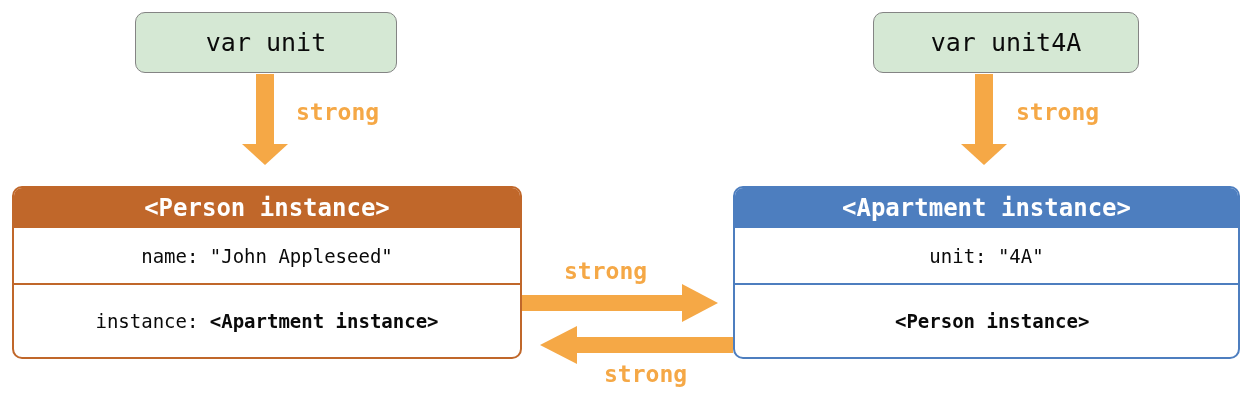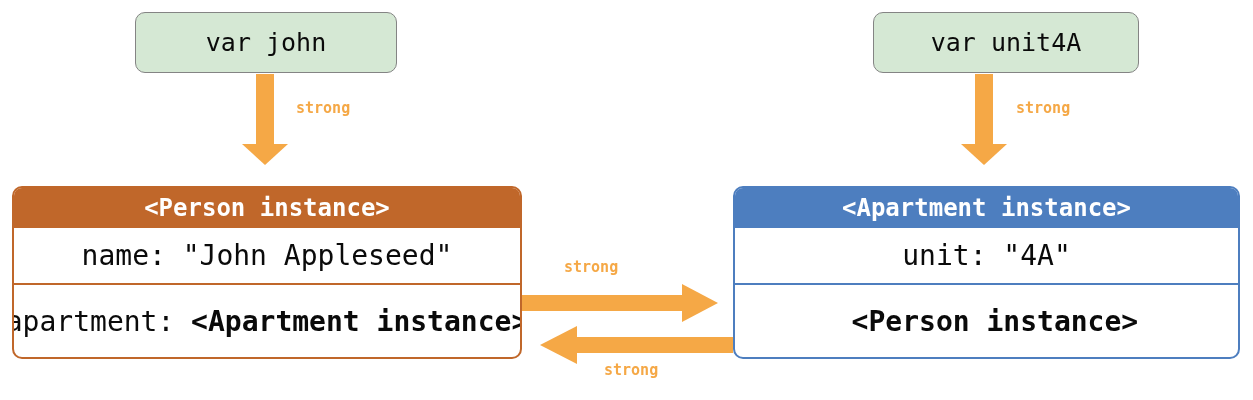--- a/index.html
+++ b/index.html
@@ -62,21 +62,21 @@
     font-weight: bold;
     font-size: 24px;
     color: var(--header-text);
   }
   .person .box-header    { background: var(--person-accent); }
   .apartment .box-header { background: var(--apartment-accent); }
   .box-row {
     display: flex;
     align-items: center;
     justify-content: center;
-    font-size: 28px;
+    font-size: 19px;
     white-space: pre;
   }
   .box-row.first { height: 57px; flex: 0 0 57px; }
   .person .box-row.first    { border-bottom: 2px solid var(--person-accent); }
   .apartment .box-row.first { border-bottom: 2px solid var(--apartment-accent); }
   .box-row.second { flex: 1 1 auto; }
   .box-row .val { margin-left: 0.6em; }
   .box-row .val.bold { font-weight: bold; }
 
   
@@ -92,34 +92,34 @@
     border-bottom: 19px solid transparent;
     border-left: 36px solid var(--arrow-orange);
   }
   .tri.left {
     border-top: 19px solid transparent;
     border-bottom: 19px solid transparent;
     border-right: 37px solid var(--arrow-orange);
   }
   .strong-label {
     position: absolute;
-    font-size: 15px;
+    font-size: 23px;
     font-weight: bold;
     color: var(--arrow-orange);
     line-height: 1.1;
     white-space: pre;
   }
 </style>
 </head>
 <body>
 
 <div class="canvas">
 
   <div class="var-box john">
-    <span>var john</span>
+    <span>var unit</span>
   </div>
 
   <div class="var-box unit4a">
     <span>var unit4A</span>
   </div>
 
   <div class="arrow-part" style="left:256px; top:74px; width:18px; height:70px;"></div>
   <div class="tri down" style="left:242px; top:144px;"></div>
   <span class="strong-label" style="left:296px; top:100px;">strong</span>
 
@@ -134,21 +134,21 @@
   <div class="arrow-part" style="left:577px; top:337px; width:156px; height:16px;"></div>
   <div class="tri left" style="left:540px; top:326px;"></div>
   <span class="strong-label" style="left:604px; top:362px;">strong</span>
 
   <div class="instance-box person">
     <div class="box-header">&lt;Person instance&gt;</div>
     <div class="box-row first">
       <span>name:</span><span class="val">"John Appleseed"</span>
     </div>
     <div class="box-row second">
-      <span>apartment:</span><span class="val bold">&lt;Apartment instance&gt;</span>
+      <span>instance:</span><span class="val bold">&lt;Apartment instance&gt;</span>
     </div>
   </div>
 
   <div class="instance-box apartment">
     <div class="box-header">&lt;Apartment instance&gt;</div>
     <div class="box-row first">
       <span>unit:</span><span class="val">"4A"</span>
     </div>
     <div class="box-row second">
       <span class="val bold">&lt;Person instance&gt;</span>

